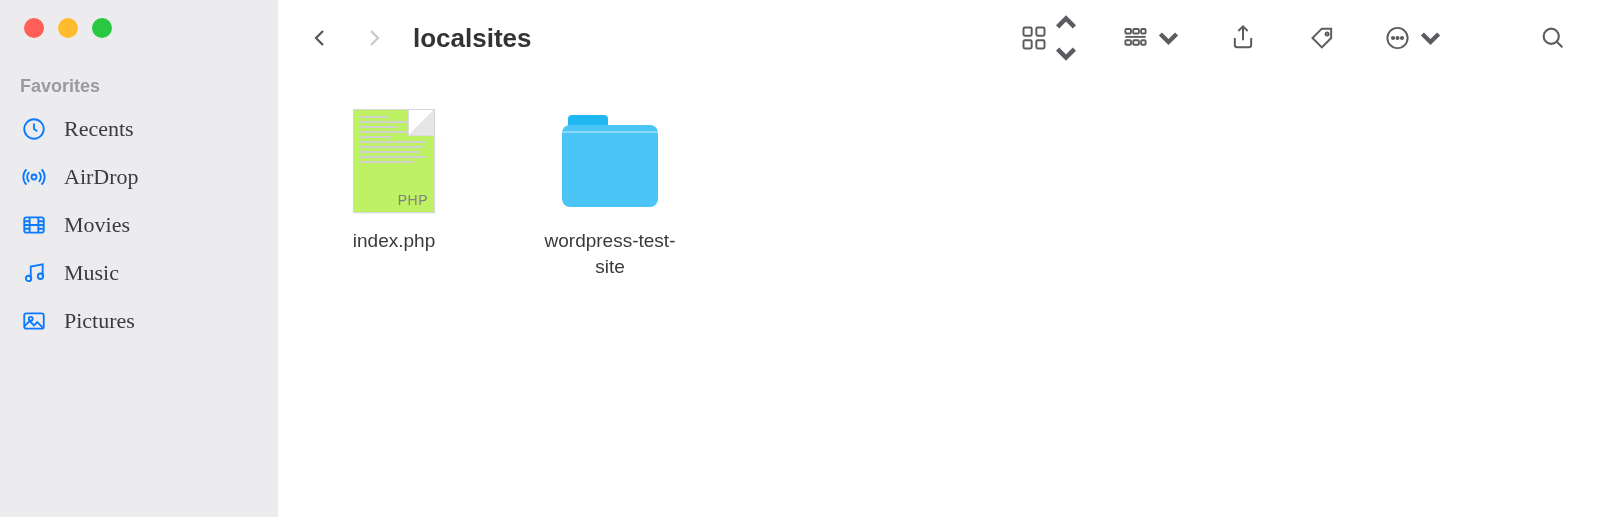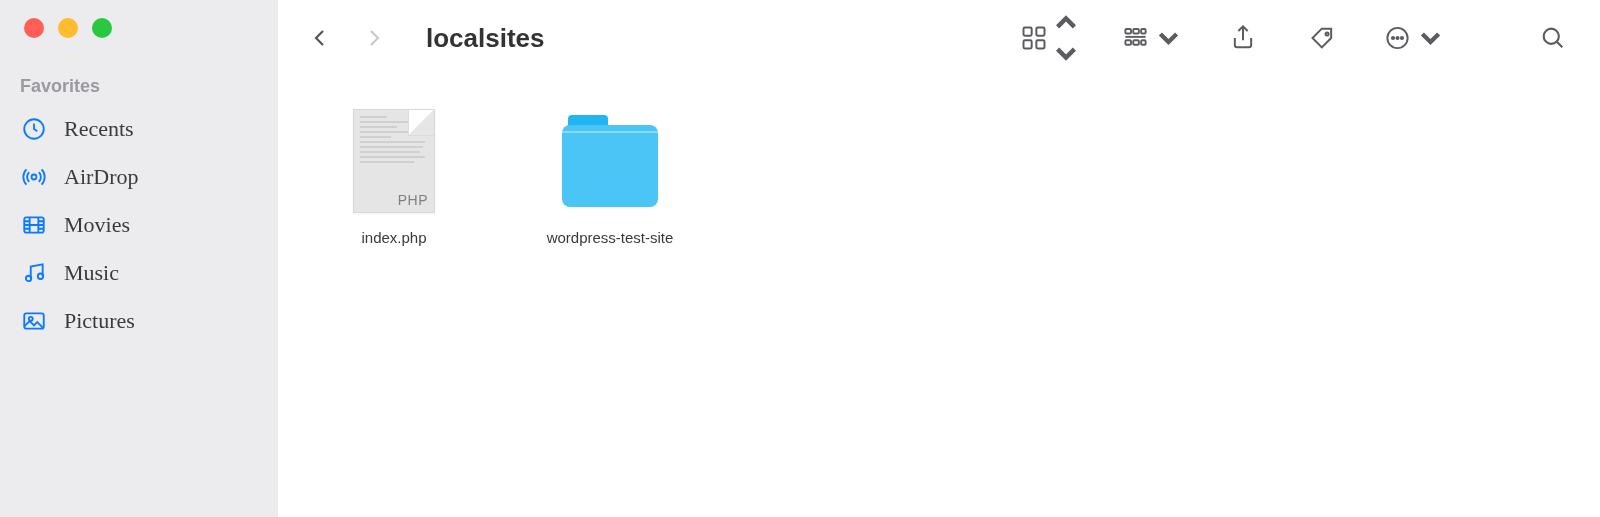--- a/index.html
+++ b/index.html
@@ -13,31 +13,31 @@
   .green { background: #28c840; }
   .section-title { font-size: 18px; color: #9b9aa0; font-weight: 600; padding-left: 20px; margin-bottom: 8px; }
   .fav-list { display: flex; flex-direction: column; font-family: Liberation Serif, serif; }
   .fav-item { display: flex; align-items: center; gap: 16px; padding: 10px 20px; font-size: 22px; color: #3b3b3d; cursor: default; }
   .fav-item .icon { width: 28px; height: 28px; display: flex; align-items: center; justify-content: center; color: #0a7aff; }
   .fav-item .icon svg { width: 26px; height: 26px; stroke: #0a7aff; }
   .content { flex: 1; display: flex; flex-direction: column; }
   .toolbar { display: flex; align-items: center; height: 76px; padding: 0 28px 0 24px; }
   .navbtn { width: 36px; height: 36px; display: flex; align-items: center; justify-content: center; color: #555; margin-right: 18px; }
   .navbtn.disabled { color: #c9c9c9; }
-  .title { font-size: 26px; font-weight: 600; color: #333; margin-left: 16px; }
+  .title { font-size: 26px; font-weight: 600; color: #333; margin-left: 3px; }
   .spacer { flex: 1; }
   .tool { width: 38px; height: 38px; display: flex; align-items: center; justify-content: center; color: #6b6b6f; margin-left: 42px; position: relative; }
   .tool svg { width: 28px; height: 28px; }
   .tool.wider { width: 60px; }
   .chev-mini { margin-left: 6px; }
   .items { display: flex; padding: 30px 36px; gap: 56px; align-items: flex-start; }
   .item { width: 160px; display: flex; flex-direction: column; align-items: center; text-align: center; }
   .item .thumb { width: 96px; height: 110px; display: flex; align-items: center; justify-content: center; margin-bottom: 12px; }
-  .item .label { font-size: 15px; color: #3a3a3c; line-height: 1.35; }
-  .php-file { width: 82px; height: 104px; background: #e5e5e5; border: 1px solid #d7d7d8; position: relative; box-shadow: 0 1px 2px rgba(0,0,0,0.05); overflow: hidden; }
+  .item .label { font-size: 19px; color: #3a3a3c; line-height: 1.35; }
+  .php-file { width: 82px; height: 104px; background: #bef264; border: 1px solid #d7d7d8; position: relative; box-shadow: 0 1px 2px rgba(0,0,0,0.05); overflow: hidden; }
   .php-file .fold { position: absolute; top: 0; right: 0; width: 26px; height: 26px; background: linear-gradient(135deg, #fff 0 50%, #e6e6e7 50% 100%); border-left: 1px solid #dcdcdc; border-bottom: 1px solid #dcdcdc; }
   .php-file .lines { position: absolute; top: 6px; left: 6px; right: 6px; bottom: 24px; }
   .php-file .lines div { height: 2px; background: #d0d0d0; margin-bottom: 3px; }
   .php-file .lines div:nth-child(1){width:40%}
   .php-file .lines div:nth-child(2){width:70%}
   .php-file .lines div:nth-child(3){width:55%}
   .php-file .lines div:nth-child(4){width:85%}
   .php-file .lines div:nth-child(5){width:45%}
   .php-file .lines div:nth-child(6){width:95%}
   .php-file .lines div:nth-child(7){width:92%}

